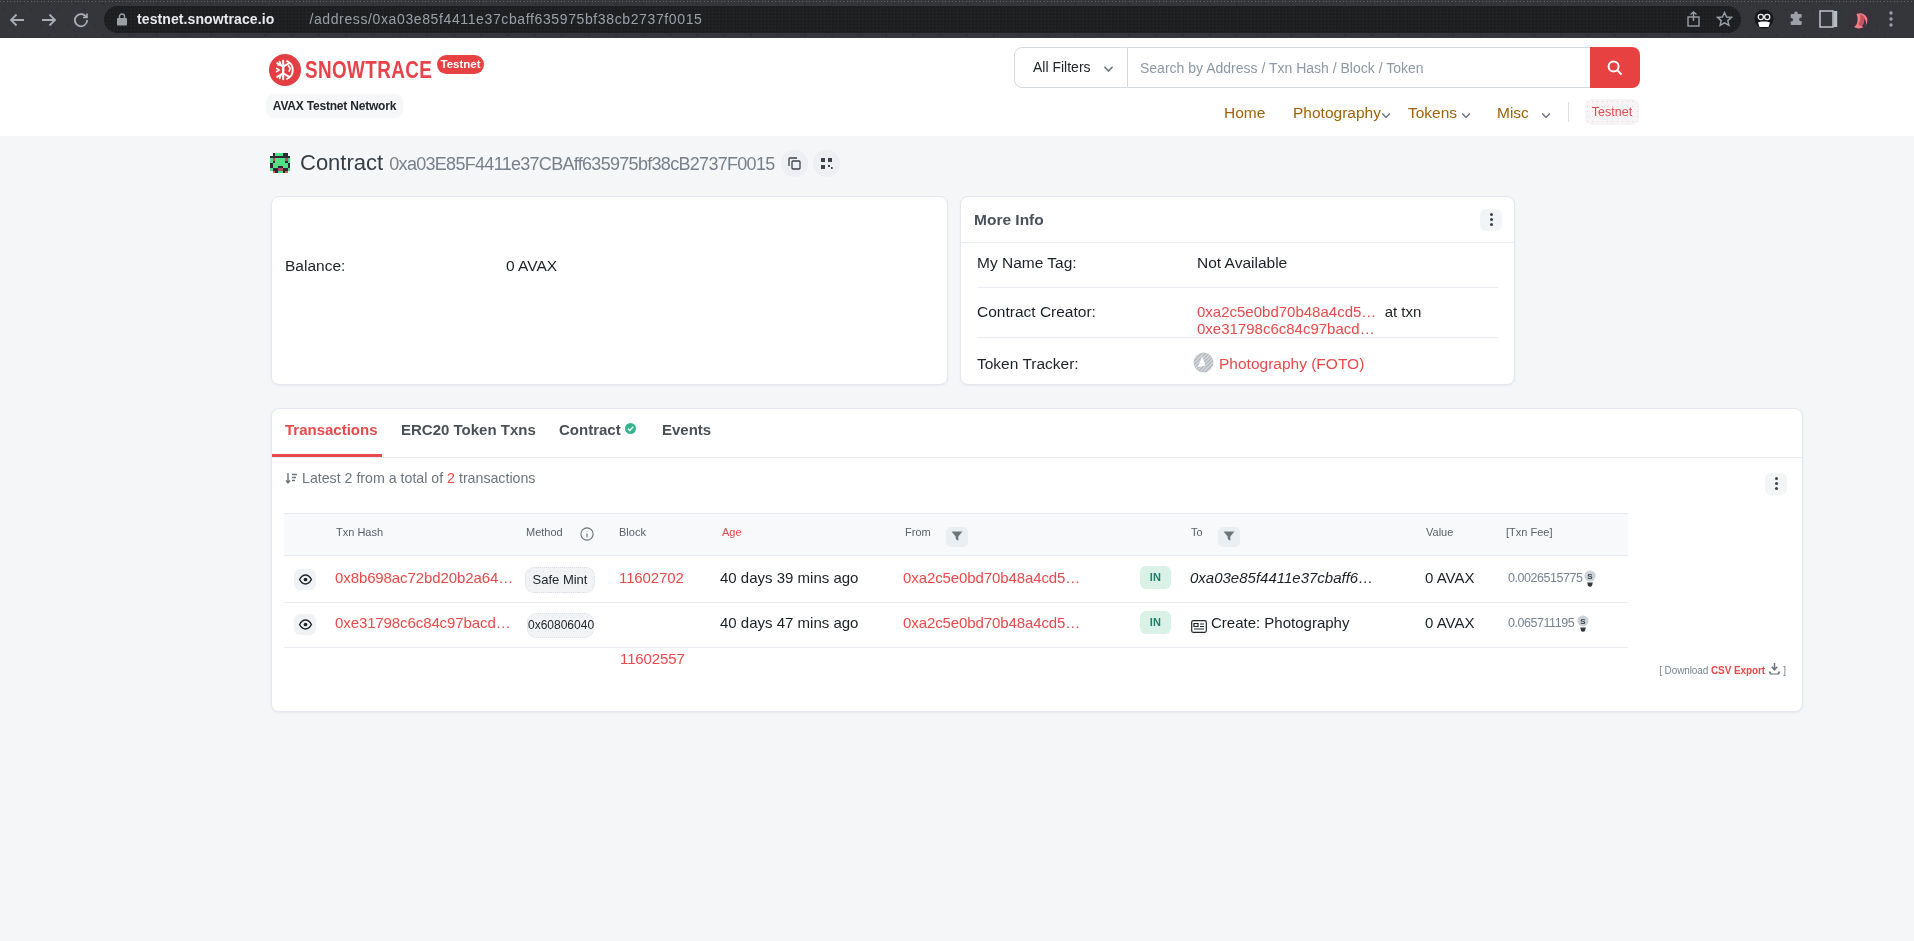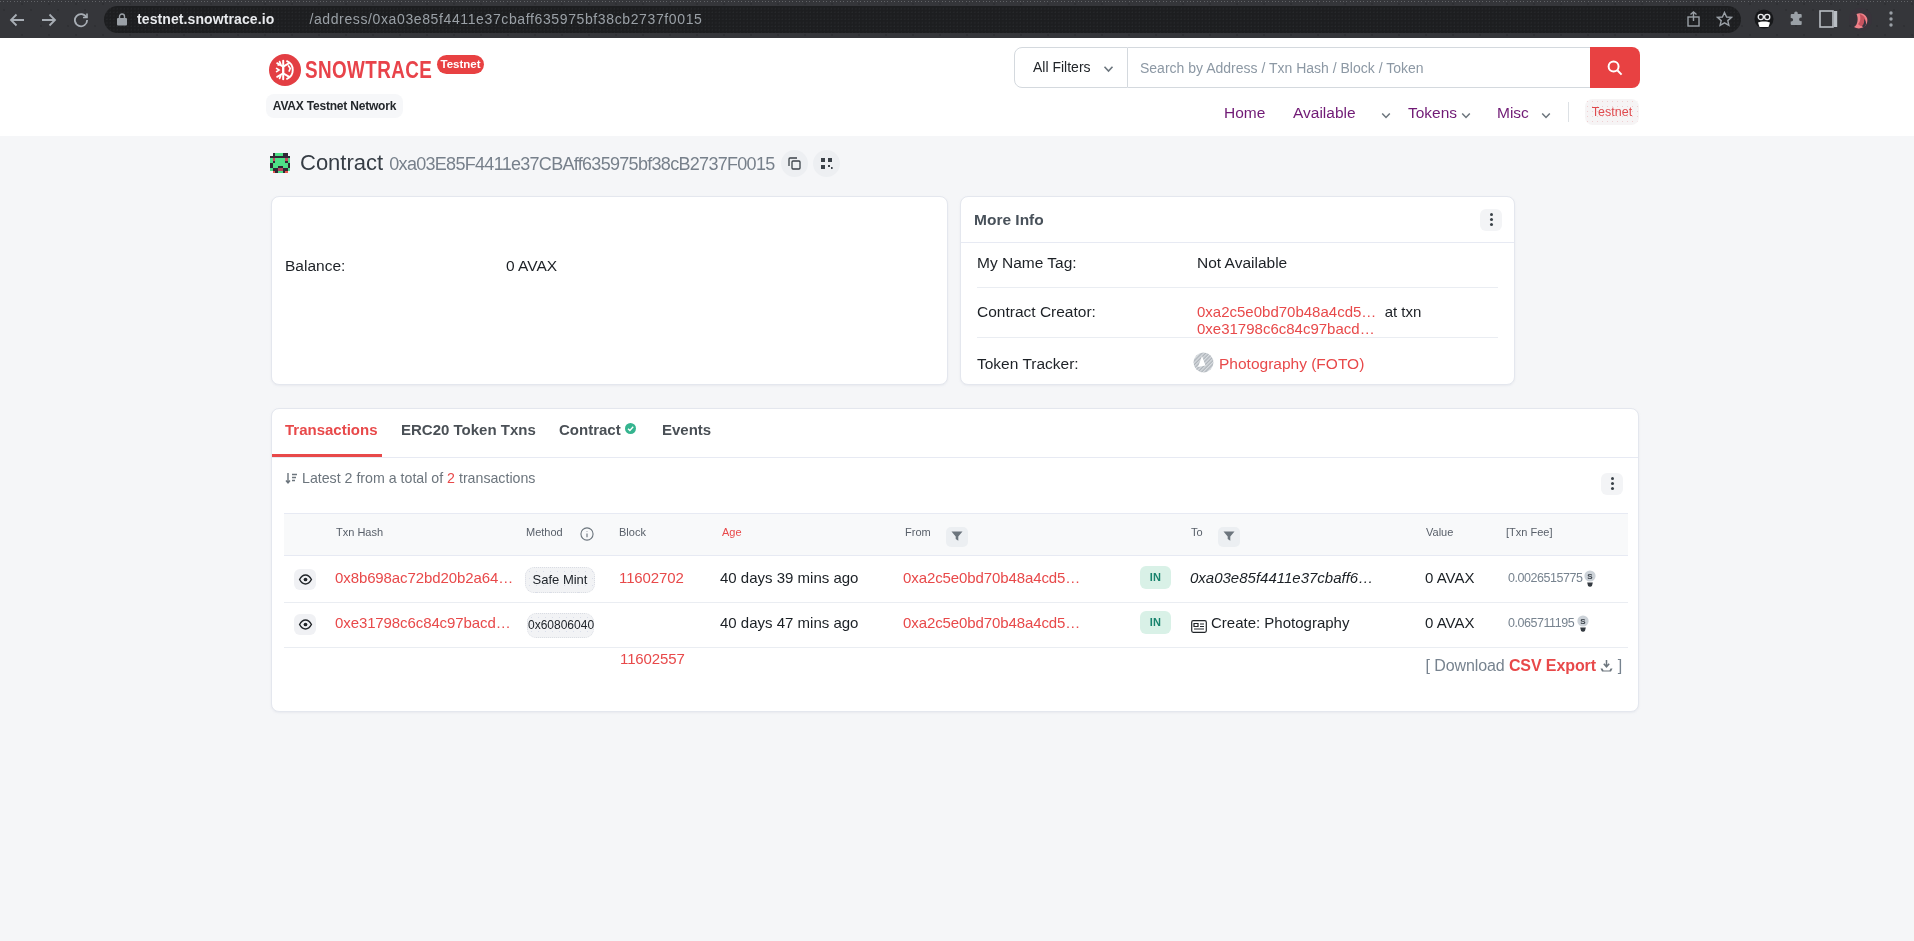--- a/index.html
+++ b/index.html
@@ -25,21 +25,21 @@
 
 #siteheader { position:absolute; left:0; top:38px; width:1914px; height:98px; background:#ffffff; }
 #logotext { position:absolute; left:305px; top:19px; font-size:23px; font-weight:700; color:#e8434a; letter-spacing:0.5px; transform:scaleX(0.82); transform-origin:0 50%; }
 #testnetpill { position:absolute; left:437px; top:17px; width:47px; height:19px; background:#e84142; border-radius:9.5px; color:#fff; font-size:11.5px; font-weight:700; text-align:center; line-height:19px; }
 #avaxbtn { position:absolute; left:266px; top:56px; width:137px; height:24px; background:#f6f7f9; border-radius:8px; font-size:12px; font-weight:700; letter-spacing:-0.2px; white-space:nowrap; color:#23272b; text-align:center; line-height:24px; }
 #allfilters { position:absolute; left:1014px; top:9px; width:114px; height:41px; background:#fff; border:1px solid #d4d9de; border-radius:8px 0 0 8px; }
 #allfilters .t { position:absolute; left:18px; top:11px; font-size:14px; color:#212529; }
 #searchbox { position:absolute; left:1128px; top:9px; width:463px; height:41px; background:#fff; border:1px solid #d4d9de; border-left:none; }
 #searchbox .ph { position:absolute; left:12px; top:12px; font-size:14px; color:#8c98a4; }
 #searchbtn { position:absolute; left:1590px; top:9px; width:50px; height:41px; background:#e84142; border-radius:0 8px 8px 0; }
-.navitem { position:absolute; top:66px; font-size:15.5px; color:#701a75; }
+.navitem { position:absolute; top:66px; font-size:15.5px; color:#a16207; }
 #testnetbtn { position:absolute; left:1585px; top:61px; width:54px; height:26px; background:#f6f4f5; background-image:radial-gradient(circle, rgba(224,74,78,0.22) 0.7px, transparent 0.95px); background-size:5px 5px; border-radius:8px; color:#df4a4e; font-size:12.5px; text-align:center; line-height:26px; }
 #navdivider { position:absolute; left:1568px; top:64px; width:1px; height:20px; background:#dde1e5; }
 
 
 .card { position:absolute; background:#fff; border:1px solid #e4e7ee; border-radius:8px; box-shadow:0 1px 2px rgba(200,205,215,0.25); }
 .cardhead { position:absolute; left:0; top:0; width:100%; height:46px; border-bottom:1px solid #e7eaf3; }
 .cardhead .ht { position:absolute; left:13px; top:14px; font-size:15.5px; font-weight:700; color:#48515a; }
 .dotbtn { position:absolute; width:22px; height:22px; background:#f3f4f6; border-radius:6px; }
 .dotbtn:after { content:""; position:absolute; left:10px; top:4px; width:3px; height:3px; border-radius:50%; background:#3b4249; box-shadow:0 5px 0 #3b4249, 0 10px 0 #3b4249; }
 
@@ -143,21 +143,21 @@
       <span class="ph">Search by Address / Txn Hash / Block / Token</span>
     </div>
   <div id="searchbtn">
     <svg style="position:absolute;left:17px;top:13px;" width="16" height="16" viewBox="0 0 17 17" fill="none" stroke="#fff" stroke-width="2.1">
         <circle cx="7" cy="7" r="5.3"></circle>
         <path d="M11.2 11.2 15.5 15.5"></path>
       </svg>
   </div>
 
   <div class="navitem" style="left:1224px;">Home</div>
-  <div class="navitem" style="left:1293px;">Available</div>
+  <div class="navitem" style="left:1293px;">Photography</div>
   <svg style="position:absolute;left:1381px;top:74px;" width="10" height="7" viewBox="0 0 10 7" fill="none" stroke="#6c757d" stroke-width="1.5">
       <path d="M1.2 1.4 5 5.4l3.8-4"></path>
     </svg>
   <div class="navitem" style="left:1408px;">Tokens</div>
   <svg style="position:absolute;left:1461px;top:74px;" width="10" height="7" viewBox="0 0 10 7" fill="none" stroke="#6c757d" stroke-width="1.5">
       <path d="M1.2 1.4 5 5.4l3.8-4"></path>
     </svg>
   <div class="navitem" style="left:1497px;">Misc</div>
   <svg style="position:absolute;left:1541px;top:74px;" width="10" height="7" viewBox="0 0 10 7" fill="none" stroke="#6c757d" stroke-width="1.5">
       <path d="M1.2 1.4 5 5.4l3.8-4"></path>
@@ -238,21 +238,21 @@
           <rect width="2.6" height="2.6" fill="#aeb4ba"></rect>
           <rect width="1.3" height="2.6" fill="#d9dde1"></rect>
         </pattern>
       </defs>
     <circle cx="10.5" cy="10.5" r="10" fill="url(#hatch)"></circle>
     <path d="M9 4l3.5 9.5L5 15z" fill="#fff"></path>
   </svg>
   <div class="lbl" style="position:absolute;left:258px;top:158px;"><a class="red">Photography (FOTO)</a></div>
 </div>
 
-<div class="card" style="left:271px;top:408px;width:1368px;height:304px;">
+<div class="card" style="left:271px;top:408px;width:1532px;height:304px;">
   <div class="tab" style="left:13px;color:#e8494a;">Transactions</div>
   <div class="tab" style="left:129px;">ERC20 Token Txns</div>
   <div class="tab" style="left:287px;">Contract</div>
   <svg style="position:absolute;left:353px;top:14px;" width="11" height="11" viewBox="0 0 11 11">
       <circle cx="5.5" cy="5.5" r="5.5" fill="#35b48f"></circle>
       <path d="M3 5.7 4.9 7.5 8.2 3.8" stroke="#fff" stroke-width="1.3" fill="none"></path>
     </svg>
   <div class="tab" style="left:390px;">Events</div>
   <div style="position:absolute;left:0;top:45px;width:110px;height:3px;background:#e8494a;"></div>
   <div id="tabline" style="left:0;top:48px;width:100%;"></div>
@@ -325,17 +325,17 @@
   <div class="td" style="left:939px;top:205px;">Create: Photography</div>
   <div class="td" style="left:1153px;top:205px;">0 AVAX</div>
   <div class="fee" style="left:1236px;top:207px;">0.065711195</div>
   <svg style="position:absolute;left:1305px;top:206px;" width="12" height="17" viewBox="0 0 12 17">
       <circle cx="6" cy="6" r="5.6" fill="#ccd2d8"></circle>
       <text x="6" y="8.6" font-size="8" font-weight="bold" text-anchor="middle" fill="#3c434b" font-family="Liberation Sans">S</text>
       <path d="M3.2 12.6h5.6l-.7 2.6a2.2 2.2 0 0 1-4.2 0z" fill="#343a41"></path>
     </svg>
   <div style="position:absolute;left:12px;top:238px;width:1344px;height:1px;background:#eaedf2;"></div>
 
-  <div style="position:absolute;right:16px;top:248px;font-size:16px;letter-spacing:-0.1px;color:#77838f;">[ Download <span style="color:#e8494a;font-weight:700;">CSV Export</span> <svg width="13" height="12" viewBox="0 0 13 12" fill="#6c757d" style="vertical-align:-1px;">
+  <div style="position:absolute;right:16px;top:254px;font-size:10px;letter-spacing:-0.1px;color:#77838f;">[ Download <span style="color:#e8494a;font-weight:700;">CSV Export</span> <svg width="13" height="12" viewBox="0 0 13 12" fill="#6c757d" style="vertical-align:-1px;">
         <path d="M6.5 0v6M3.8 3.8 6.5 6.8l2.7-3" stroke="#6c757d" stroke-width="1.5" fill="none"></path>
         <path d="M0.5 8.5 2 11.5h9L12.5 8.5h-2l-1 2H3.5l-1-2z"></path>
       </svg> ]</div>
 </div>
 
 </body></html>

